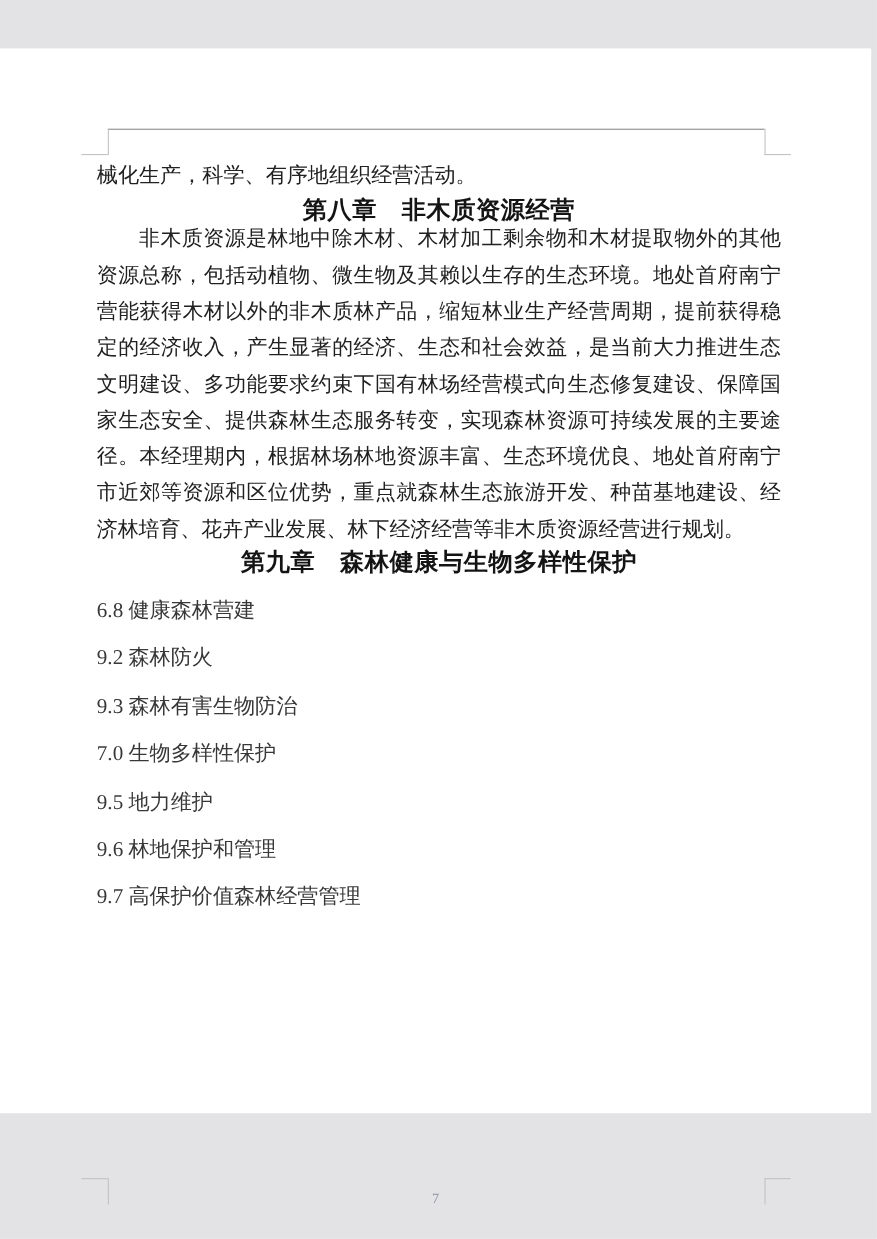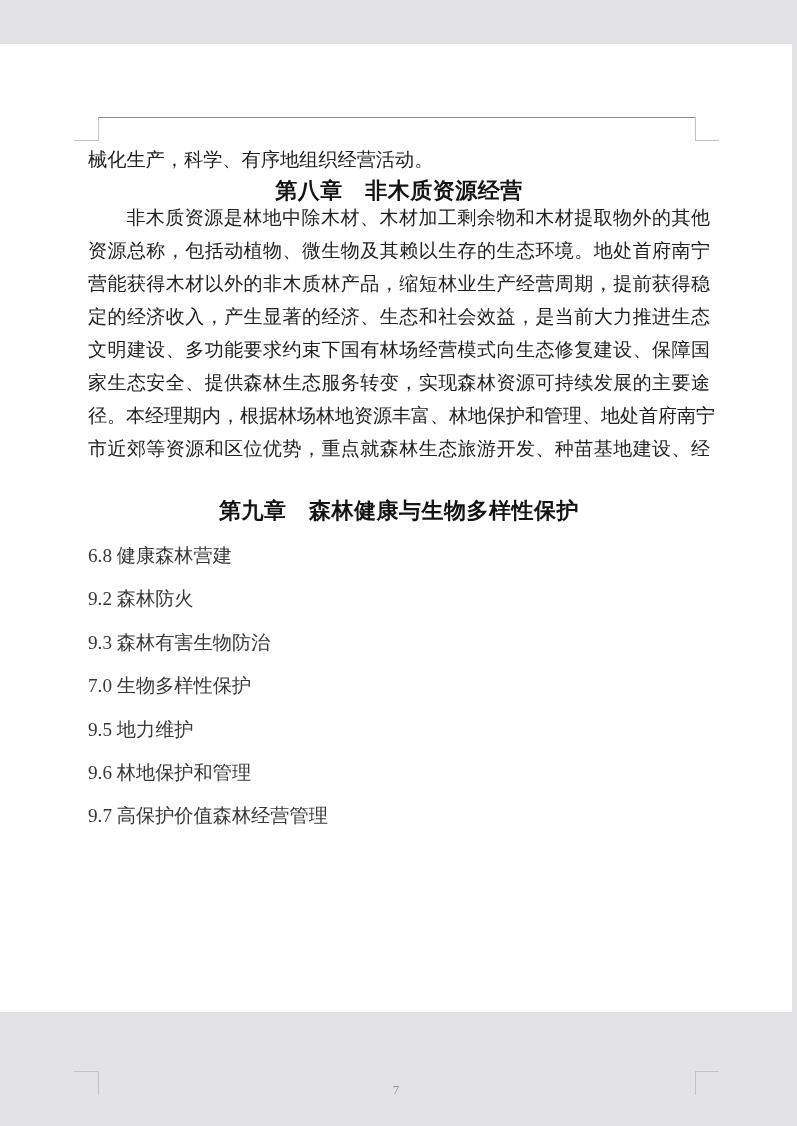--- a/index.html
+++ b/index.html
@@ -115,22 +115,23 @@
 
   <div class="textcol chap-heading h8">第八章　非木质资源经营</div>
 
   <div class="textcol para">
     <div class="pline first">非木质资源是林地中除木材、木材加工剩余物和木材提取物外的其他</div>
     <div class="pline">资源总称，包括动植物、微生物及其赖以生存的生态环境。地处首府南宁</div>
     <div class="pline">营能获得木材以外的非木质林产品，缩短林业生产经营周期，提前获得稳</div>
     <div class="pline">定的经济收入，产生显著的经济、生态和社会效益，是当前大力推进生态</div>
     <div class="pline">文明建设、多功能要求约束下国有林场经营模式向生态修复建设、保障国</div>
     <div class="pline">家生态安全、提供森林生态服务转变，实现森林资源可持续发展的主要途</div>
-    <div class="pline">径。本经理期内，根据林场林地资源丰富、林地保护和管理、地处首府南宁</div>
+    <div class="pline">径。本经理期内，根据林场林地资源丰富、生态环境优良、地处首府南宁</div>
     <div class="pline">市近郊等资源和区位优势，重点就森林生态旅游开发、种苗基地建设、经</div>
+    <div class="pline last">济林培育、花卉产业发展、林下经济经营等非木质资源经营进行规划。</div>
   </div>
 
   <div class="textcol chap-heading h9">第九章　森林健康与生物多样性保护</div>
 
   <div class="textcol seclist">
     <div class="sitem">6.8 健康森林营建</div>
     <div class="sitem">9.2 森林防火</div>
     <div class="sitem">9.3 森林有害生物防治</div>
     <div class="sitem">7.0 生物多样性保护</div>
     <div class="sitem">9.5 地力维护</div>

